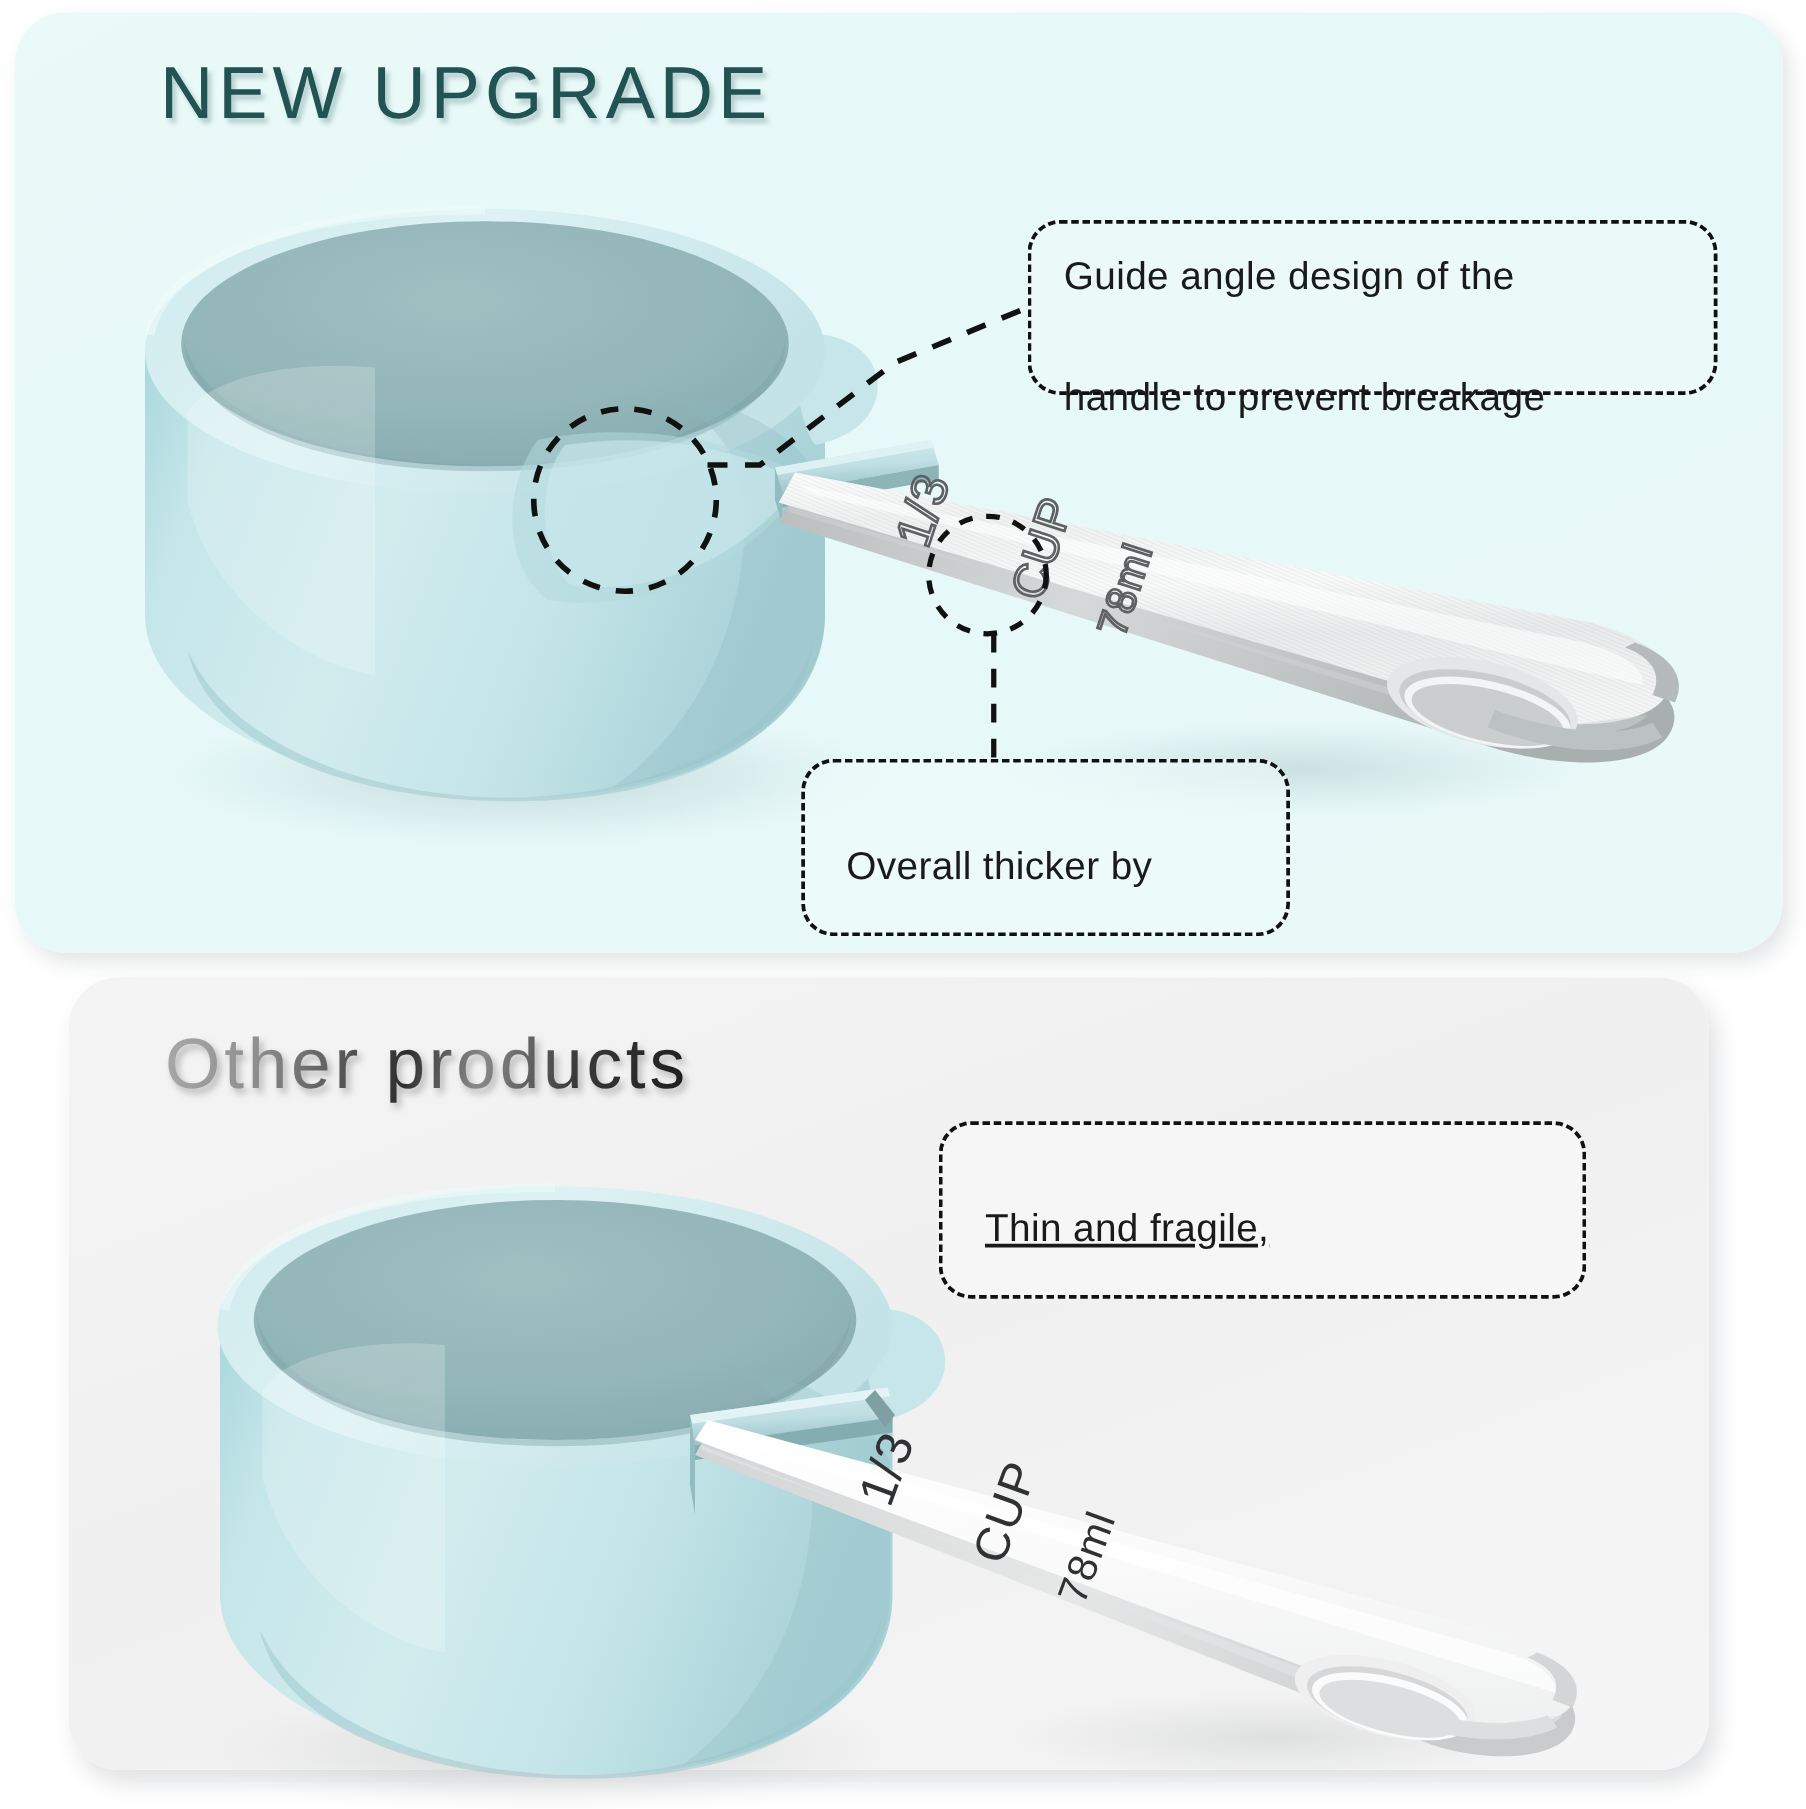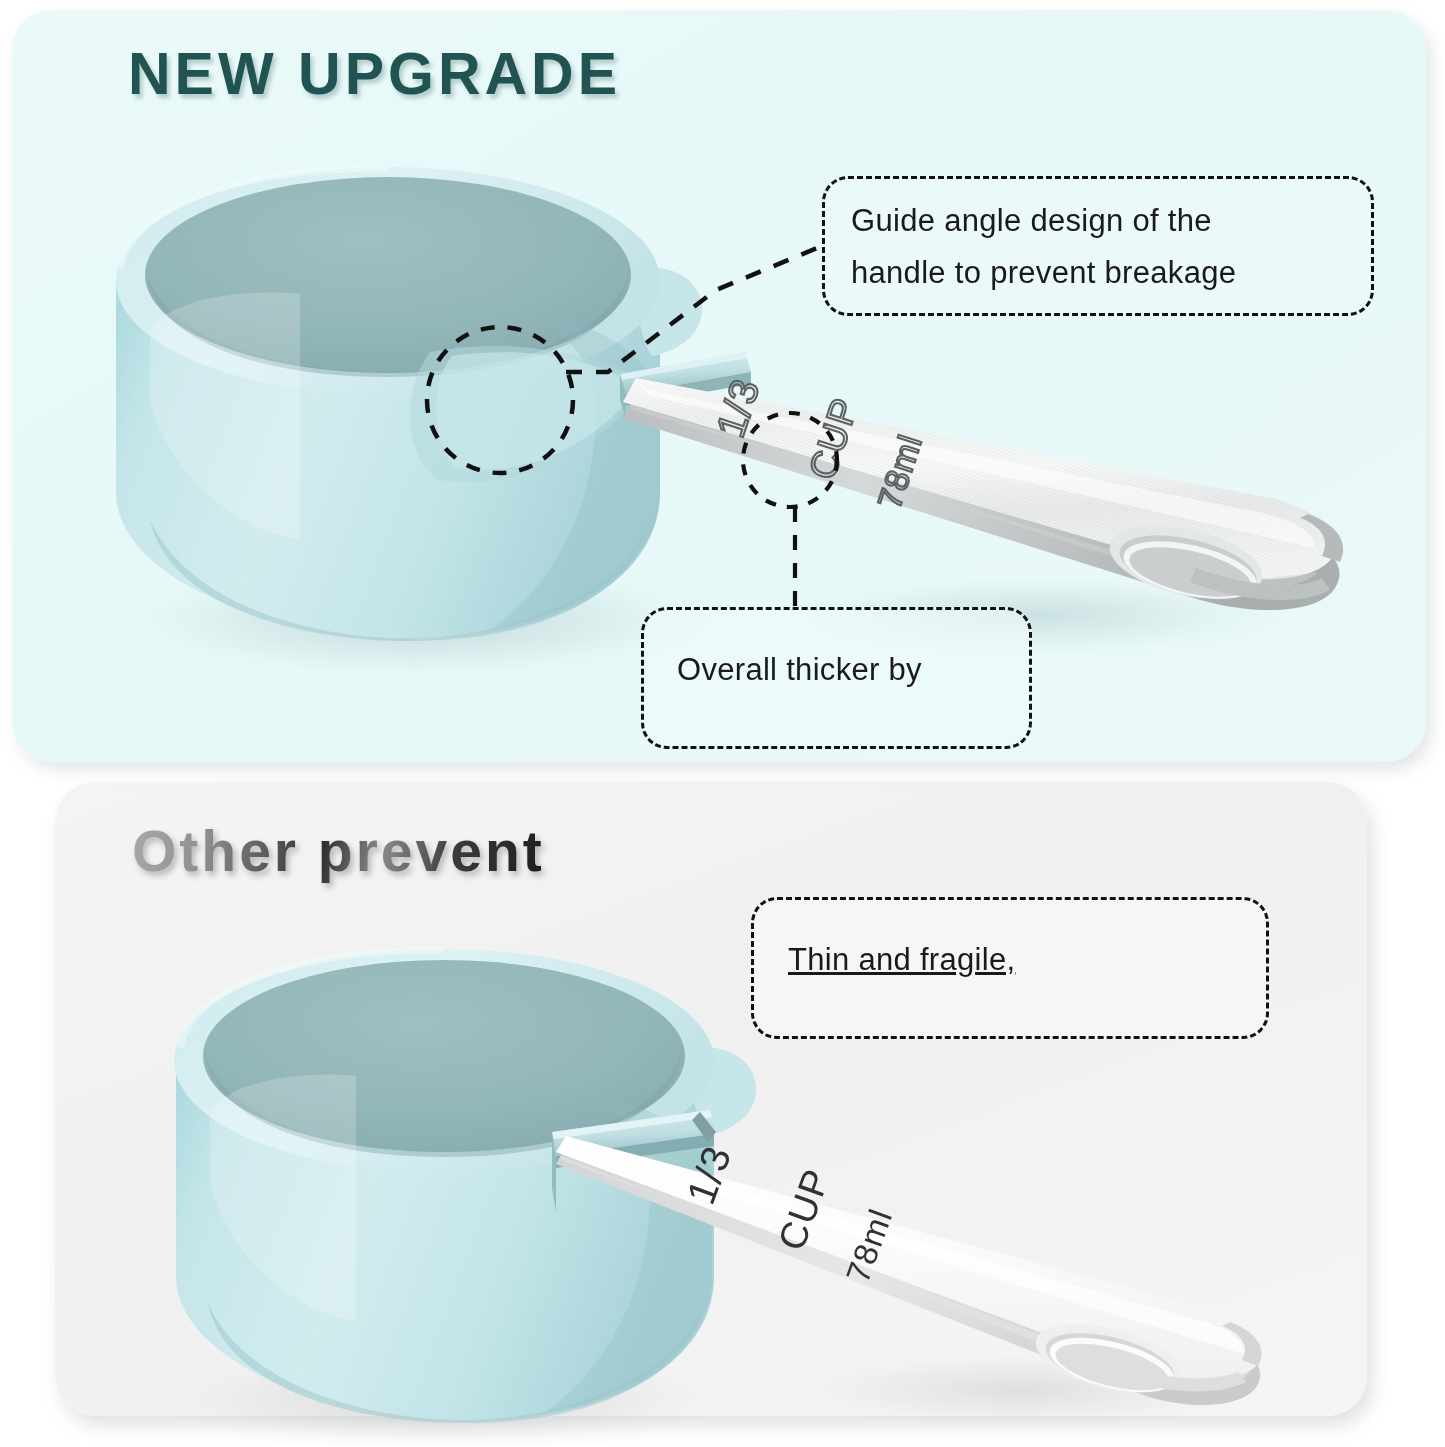--- a/index.html
+++ b/index.html
@@ -25,21 +25,21 @@
   #panel-other {
     left:55px; top:782px; width:1312px; height:634px;
     background:linear-gradient(160deg,#f4f4f4 0%,#f0f0f0 45%,#f5f5f5 100%);
     box-shadow:6px 10px 18px rgba(120,125,130,0.22);
     z-index:1;
   }
 
   
   .heading {
     position:absolute;
-    font-weight:bold;
+    font-weight:normal;
     white-space:nowrap;
     z-index:6;
   }
   #title-upgrade {
     left:128px; top:40px;
     font-size:59px;
     letter-spacing:4px;
     color:#205352;
     text-shadow:3px 4px 4px rgba(90,130,130,0.38);
   }
@@ -62,21 +62,21 @@
     border-radius:26px;
     display:flex;
     flex-direction:column;
     justify-content:center;
     z-index:8;
     font-size:31px;
     color:#1a1a1a;
     letter-spacing:0.3px;
     line-height:1.00;
   }
-  .callout span { display:block; padding:2px 0; }
+  .callout span { display:block; padding:2px 0;margin-top:45px; }
   #callout-guide {
     left:822px; top:176px; width:552px; height:140px;
     background:rgba(238,250,250,0.55);
     padding:0 26px;
   }
   #callout-guide span:nth-child(1){ margin-bottom:17px; }
   #callout-thicker {
     left:641px; top:607px; width:391px; height:142px;
     background:rgba(240,251,251,0.55);
     padding:0 33px;
@@ -357,21 +357,21 @@
   <circle cx="500" cy="400" r="73" fill="none" stroke="#111111" stroke-width="4.5" stroke-dasharray="14 13"></circle>
 
   <polyline points="566,372 608,372 716,290 822,246" fill="none" stroke="#111111" stroke-width="4.5" stroke-dasharray="16 14"></polyline>
 
   <circle cx="790" cy="460" r="47" fill="none" stroke="#111111" stroke-width="4.2" stroke-dasharray="11 11"></circle>
 
   <polyline points="795,507 795,607" fill="none" stroke="#111111" stroke-width="4.2" stroke-dasharray="15 13"></polyline>
 </svg>
 
 <div class="heading" id="title-upgrade">NEW UPGRADE</div>
-<div class="heading" id="title-other">Other prevent</div>
+<div class="heading" id="title-other">Other products</div>
 
 <div class="callout" id="callout-guide">
   <span>Guide angle design of the</span>
   <span>handle to prevent breakage</span>
 </div>
 
 <div class="callout" id="callout-thicker">
   <span>Overall thicker by</span>
 </div>
 

